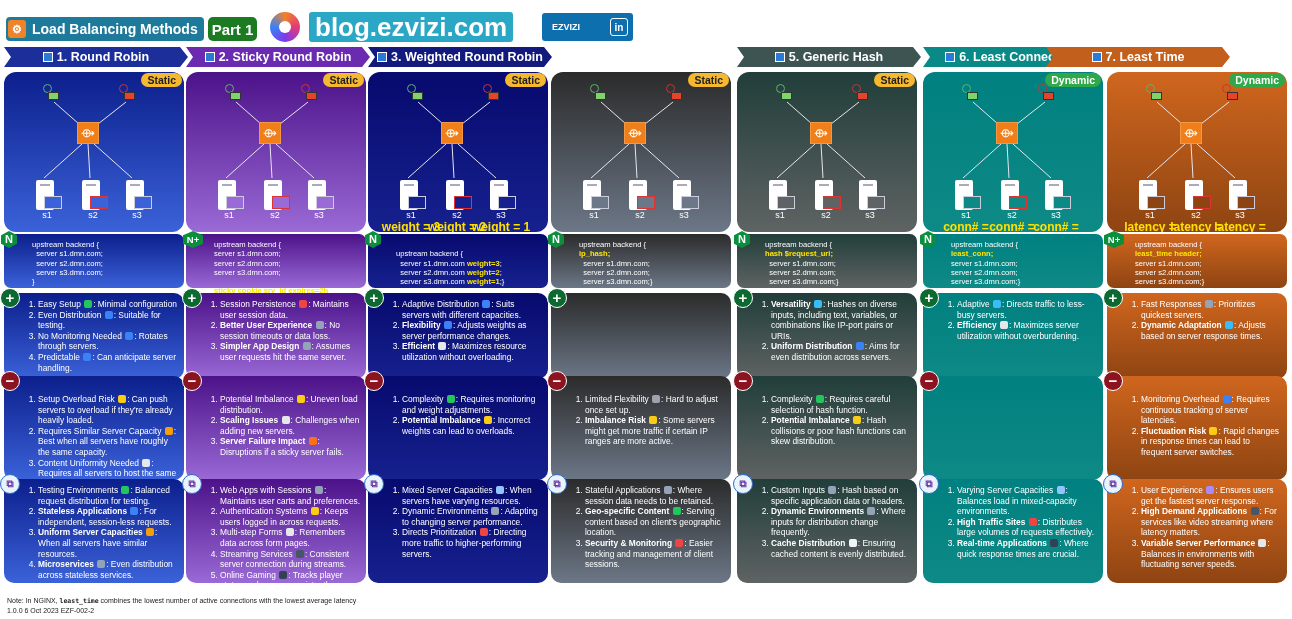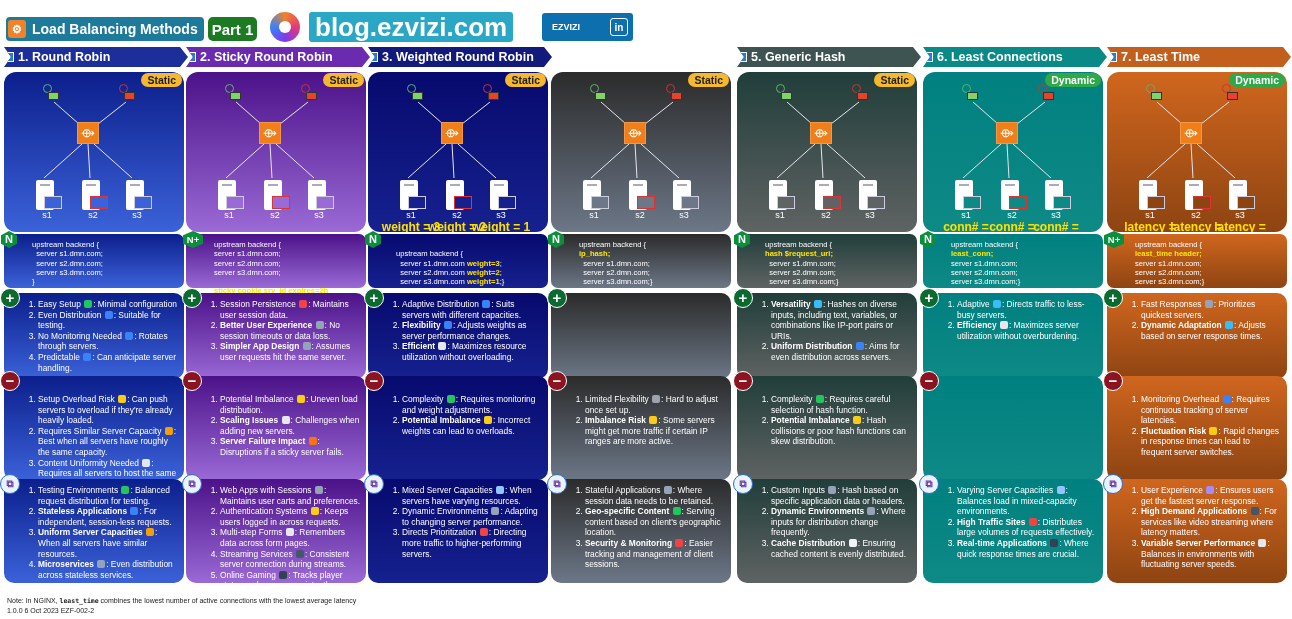--- a/index.html
+++ b/index.html
@@ -7,21 +7,21 @@
 .topbar{position:absolute;top:12px;left:6px;height:34px;display:flex;align-items:center;gap:4px}
 .title-pill{background:#1e7a9b;color:#fff;font-weight:bold;font-size:14px;height:24px;display:flex;align-items:center;padding:0 6px 0 2px;border-radius:4px;gap:6px}
 .title-pill .lbicon{width:18px;height:18px;background:#f0822a;border-radius:3px;color:#fff;font-size:11px;display:flex;align-items:center;justify-content:center}
 .part-pill{background:#1c7b22;color:#fff;font-weight:bold;font-size:15px;height:24px;padding:0 4px;border-radius:5px;display:flex;align-items:center}
 .logo{position:absolute;left:270px;top:12px;width:30px;height:30px;border-radius:50%;background:conic-gradient(#f0832a,#e23b78,#7c3aed,#3b82f6,#f0832a);display:flex;align-items:center;justify-content:center}
 .logo::after{content:"";width:12px;height:12px;border-radius:50%;background:#fff}
 .blog{position:absolute;left:309px;top:12px;height:30px;background:#2aa7c4;color:#fff;font-weight:bold;font-size:26px;padding:0 6px;border-radius:3px;display:flex;align-items:center}
 .li{position:absolute;left:542px;top:13px;width:91px;height:28px;background:#0e6fae;border-radius:3px;color:#fff;font-size:9px;font-weight:bold;display:flex;align-items:center;justify-content:space-between;padding:0 5px 0 10px}
 .li .in{width:18px;height:18px;border:1.5px solid #fff;border-radius:3px;font-size:10px;display:flex;align-items:center;justify-content:center}
 .tabs{position:absolute;top:47px;left:4px;right:4px;height:20px}
-.tab{position:absolute;top:0;height:20px;color:#fff;font-weight:bold;font-size:12.5px;display:flex;align-items:center;gap:4px;clip-path:polygon(0 0,calc(100% - 8px) 0,100% 50%,calc(100% - 8px) 100%,0 100%,7px 50%)}
+.tab{position:absolute;top:0;height:20px;color:#fff;font-weight:bold;font-size:12.5px;display:flex;align-items:center;justify-content:center;gap:4px;clip-path:polygon(0 0,calc(100% - 8px) 0,100% 50%,calc(100% - 8px) 100%,0 100%,7px 50%)}
 .tab .sq{width:10px;height:10px;background:#2b7bd6;border:1px solid #fff;display:inline-block}
 .col{position:absolute;top:72px;width:180px}
 .diagram{position:absolute;top:0;left:0;width:180px;height:160px;border-radius:12px;overflow:hidden}
 .badge{position:absolute;top:1px;right:2px;font-size:10.5px;font-weight:bold;padding:1px 6px;border-radius:9px}
 .badge.static{background:#f5b82e;color:#222}
 .badge.dynamic{background:#2fa84a;color:#fff}
 .user{position:absolute;width:18px;height:18px}
 .user .head{position:absolute;left:3px;top:0;width:9px;height:9px;border-radius:50%;border:1.5px solid}
 .user .mon{position:absolute;left:8px;top:8px;width:11px;height:8px;border:1px solid #333}
 .lb{position:absolute;left:73px;top:50px;width:22px;height:22px;background:#f07f1a;border:1px solid #fff3;display:flex;align-items:center;justify-content:center;color:#fff;font-size:12px}
@@ -78,21 +78,21 @@
       <span>3. Weighted Round Robin</span>
     </div>
     <div class="tab" style="left: 733px; width: 184px; background: rgb(61, 84, 82);">
       <span class="sq"></span>
       <span>5. Generic Hash</span>
     </div>
     <div class="tab" style="left: 919px; width: 184px; background: rgb(10, 138, 134);">
       <span class="sq"></span>
       <span>6. Least Connections</span>
     </div>
-    <div class="tab" style="left: 1103px; width: 184px; background: rgb(194, 95, 28);">
+    <div class="tab" style="left: 1042px; width: 184px; background: rgb(194, 95, 28);">
       <span class="sq"></span>
       <span>7. Least Time</span>
     </div>
   </div>
 <div id="cols">
     <div class="col" style="left: 4px;">
       <div class="diagram" style="background:linear-gradient(180deg,#0c1f8c,#3b62d9)">
         <svg class="lines" width="180" height="160">
           <g stroke="#e6e6f0" stroke-width="1">
             <line x1="50" y1="30" x2="75" y2="52"></line>

